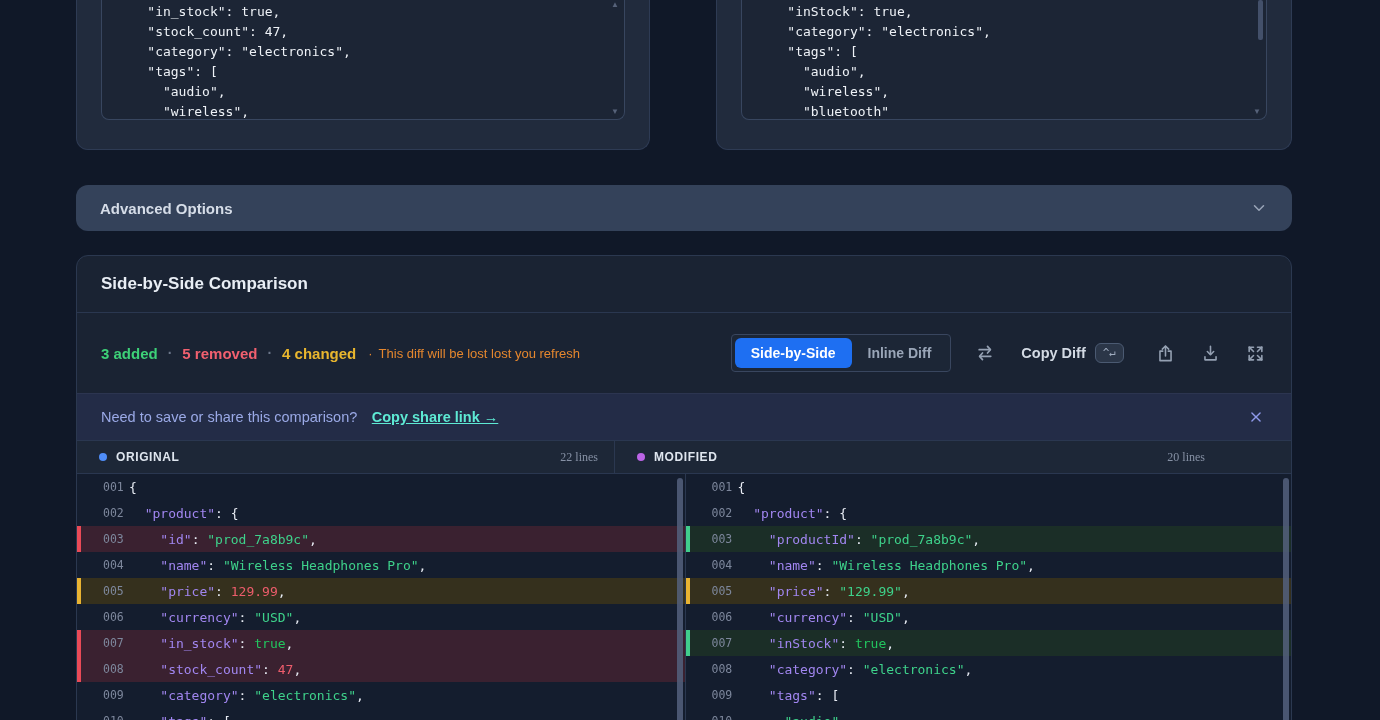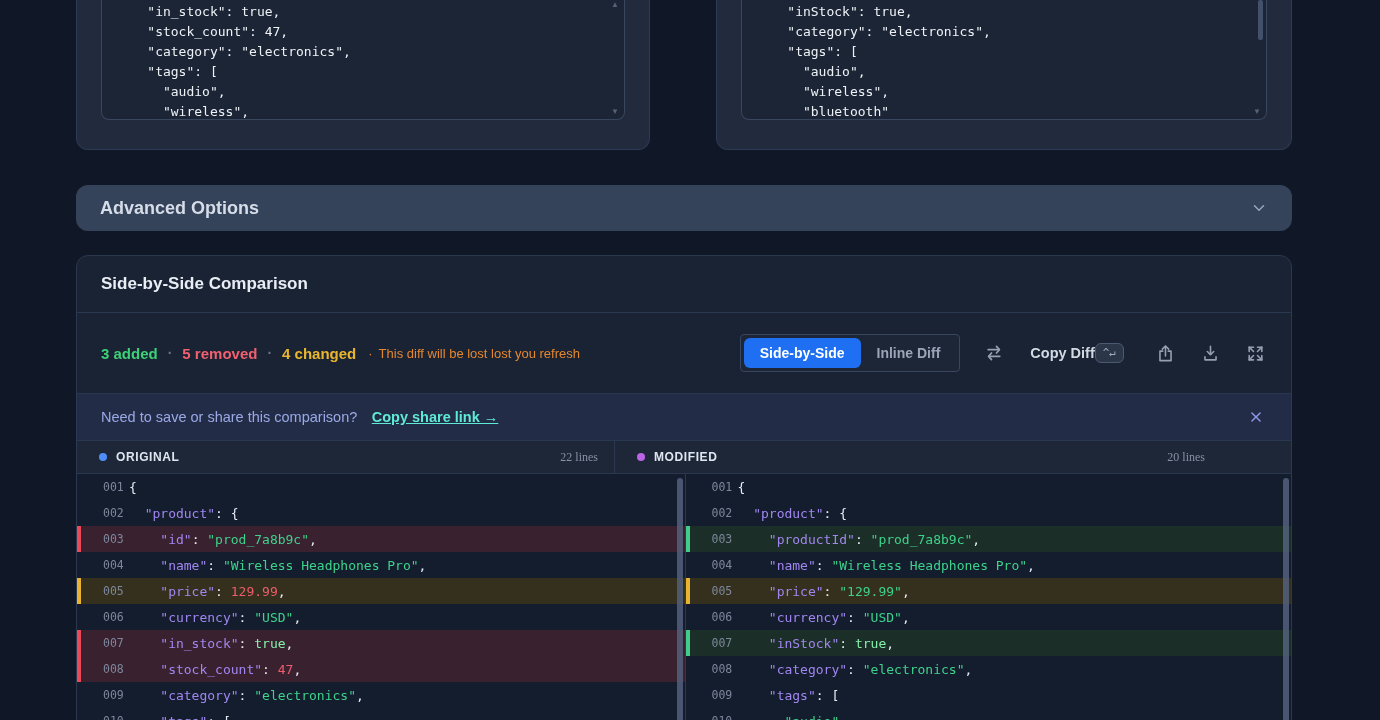--- a/index.html
+++ b/index.html
@@ -19,21 +19,21 @@
                     color:#eef2f7; padding:2px 14px 0 14px; white-space:pre; }
   .scroll-arrow { position:absolute; right:5px; font-size:8px; color:#566279; line-height:8px; }
   .scroll-arrow.up { top:1px; }
   .scroll-arrow.down { bottom:3px; }
   .editor-thumb { position:absolute; right:3px; top:0; width:5px; height:40px; background:#43506a; border-radius:2px; }
 
   
   .adv-bar { position:absolute; top:185px; left:0; width:1216px; height:46px; background:#34425a;
              border-radius:12px; display:flex; align-items:center; justify-content:space-between;
              padding:0 24px; cursor:pointer; }
-  .adv-bar .label { color:#d6dde8; font-size:18px; font-weight:700; }
+  .adv-bar .label { color:#d6dde8; font-size:15px; font-weight:700; }
   .adv-bar svg { color:#9aa5b8; }
 
   
   .cmp-card { position:absolute; top:255px; left:0; width:1216px; height:520px; background:#1a2333;
               border:1px solid #2b3850; border-radius:12px; overflow:hidden; }
   .cmp-header { height:57px; border-bottom:1px solid #2a3750; display:flex; align-items:center; padding:0 24px; }
   .cmp-header .title { color:#e9eef5; font-size:17px; font-weight:700; }
 
   .toolbar { height:80px; display:flex; align-items:center; justify-content:space-between; padding:0 26px 0 24px; }
   .stats { display:flex; align-items:center; gap:10px; }
@@ -46,21 +46,21 @@
   .stat-note .dot { margin-right:6px; }
 
   .controls { display:flex; align-items:center; }
   .toggle-group { display:flex; align-items:center; background:#1c2636; border:1px solid #39465f;
                   border-radius:4px; padding:3px; }
   .toggle-btn { font-size:14px; font-weight:700; padding:7px 16px; border-radius:6px; cursor:pointer;
                 background:transparent; border:none; color:#9aa6b8; font-family:inherit; }
   .toggle-btn.active { background:#1e6ff2; color:#ffffff; }
   .icon-btn { background:none; border:none; color:#94a0b2; cursor:pointer; display:flex; align-items:center; }
   .swap-btn { margin-left:24px; }
-  .copy-diff { margin-left:26px; display:flex; align-items:center; cursor:pointer; }
+  .copy-diff { margin-left:26px; display:flex; align-items:center; gap:9px; cursor:pointer; }
   .copy-diff .lbl { color:#d3dae4; font-size:14.5px; font-weight:600; }
   .copy-diff kbd { font-family:"DejaVu Sans Mono",monospace; font-size:11px; color:#9fabbe; background:#2b3648;
                    border:1px solid #4b5a72; border-radius:6px; padding:2px 7px 3px; }
   .share-btn { margin-left:32px; }
   .download-btn { margin-left:26px; }
   .expand-btn { margin-left:26px; }
 
   .banner { height:48px; background:#232c47; border-top:1px solid #2c3550; border-bottom:1px solid #2a3750;
             display:flex; align-items:center; justify-content:space-between; padding:0 28px 0 24px; }
   .banner .msg { color:#9aa9e6; font-size:14.5px;margin-top:7px; }
@@ -84,21 +84,21 @@
   .diff-row .ln { font-family:"DejaVu Sans Mono",monospace; font-size:11.5px; color:#7d879c;
                   width:52px; padding-left:26px; flex:none; }
   .diff-row .code { font-family:"DejaVu Sans Mono",monospace; font-size:13px; color:#e8ecf4; }
   .diff-row.removed { background:var(--removed-bg); box-shadow:inset 4px 0 0 0 var(--removed-border); }
   .diff-row.added   { background:var(--added-bg);   box-shadow:inset 4px 0 0 0 var(--added-border); }
   .diff-row.changed { background:var(--changed-bg); box-shadow:inset 4px 0 0 0 var(--changed-border); }
   .tok-punct { color:#e8ecf4; }
   .tok-key   { color:#a186f0; }
   .tok-str   { color:#3ed28b; }
   .tok-num   { color:#ee5d6c; }
-  .tok-bool  { color:#86efac;margin-top:32px; }
+  .tok-bool  { color:#22c55e;margin-top:32px; }
   .pane-scrollbar { position:absolute; right:2px; top:4px; width:6px; height:252px; background:#53607c;
                     border-radius:3px; opacity:.85; }
 </style>
 </head>
 <body>
 
 <div id="app">
   <div class="content">
 
     <div class="top-card left">

